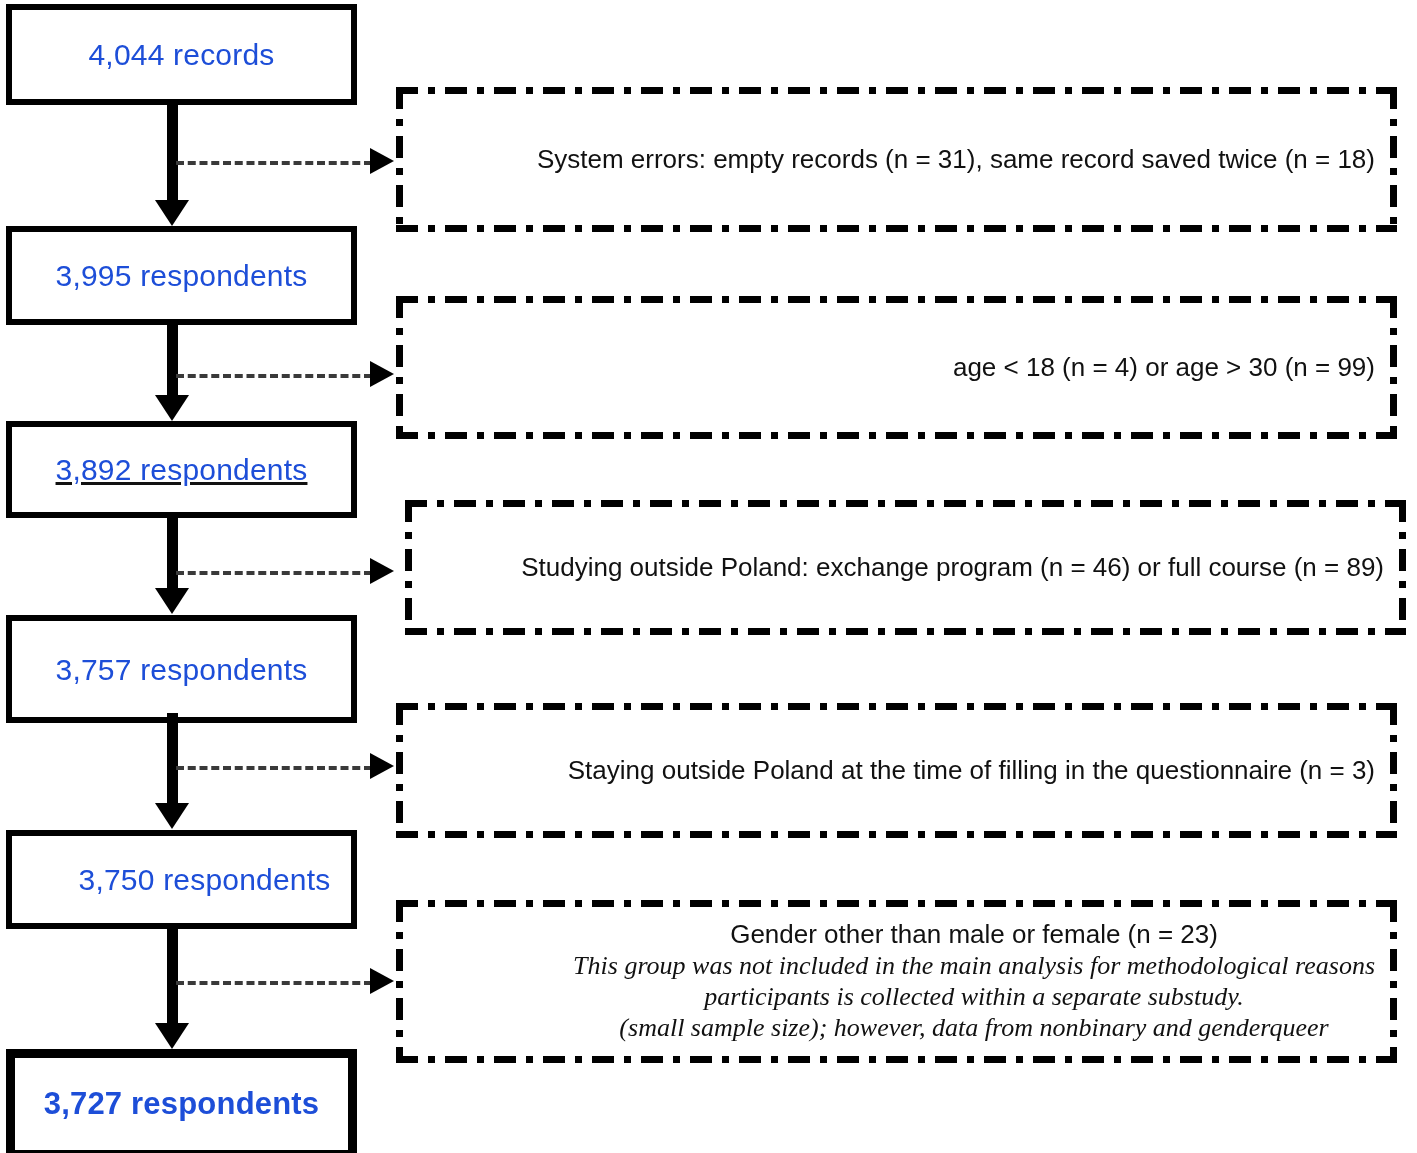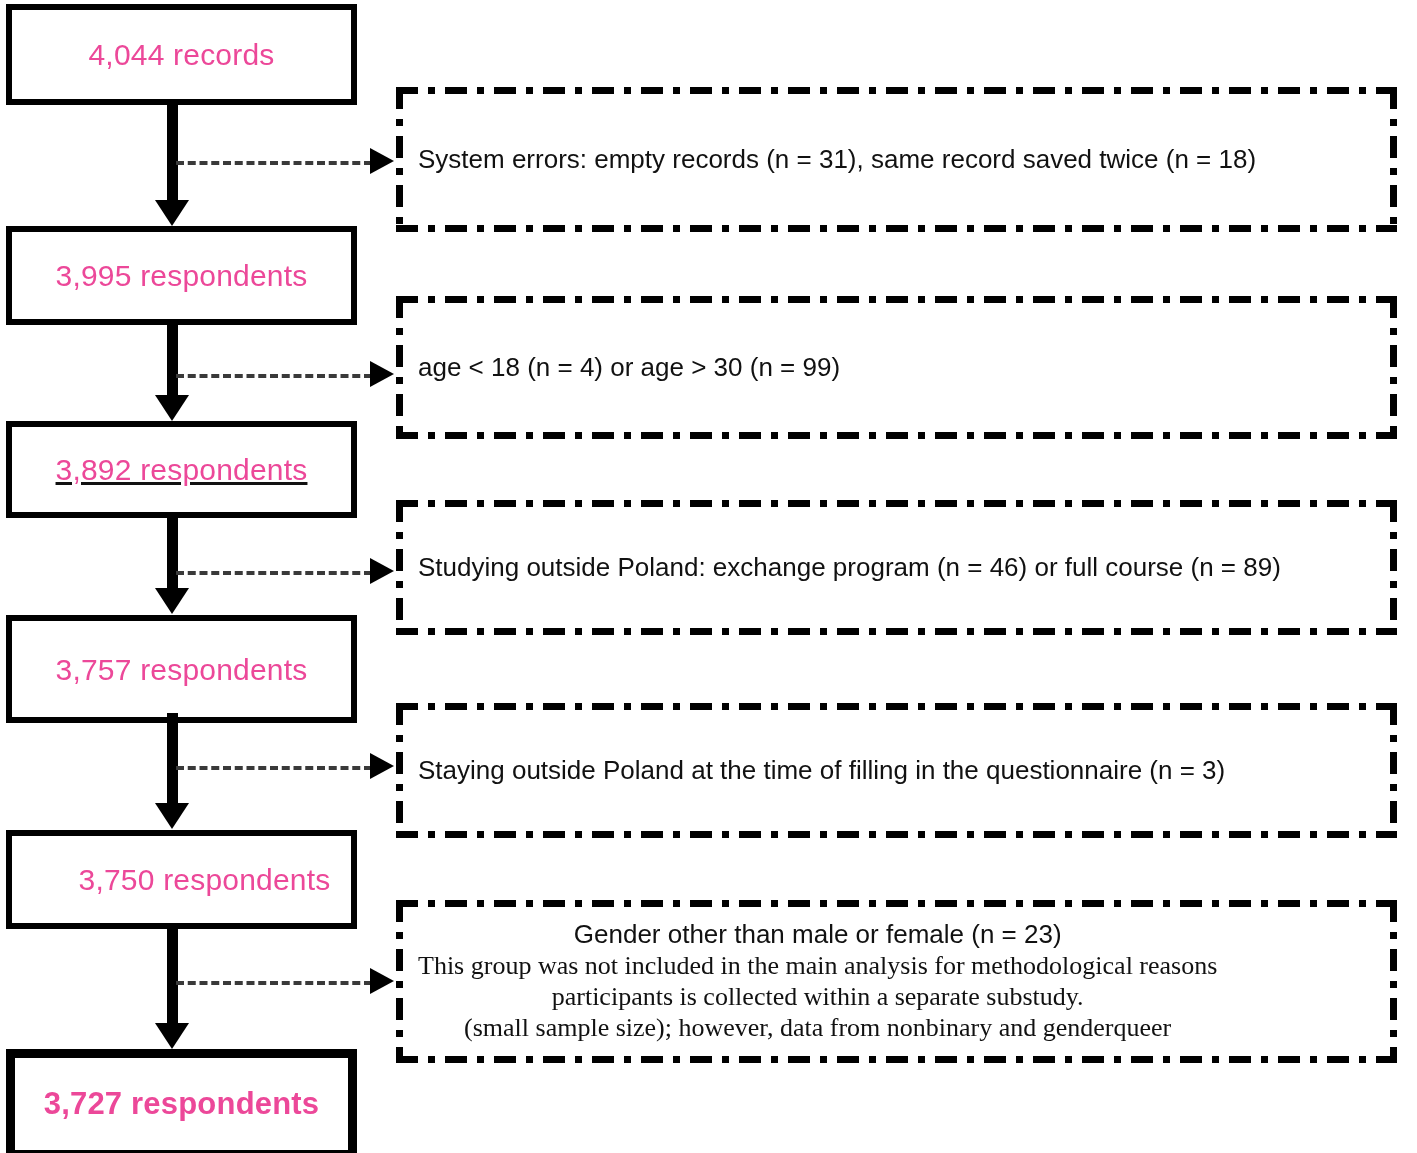--- a/index.html
+++ b/index.html
@@ -26,21 +26,21 @@
     background: #ffffff;
     border: 6px solid #000000;
     display: flex;
     align-items: center;
     justify-content: center;
   }
   .stage-box .stage-label {
     font-size: 30px;
     line-height: 1.1;
     letter-spacing: 0.2px;
-    color: #ec4899;
+    color: #1d4ed8;
     white-space: nowrap;
   }
   .stage-box.final {
     border-width: 9px;
   }
   .stage-box.final .stage-label {
     font-weight: bold;
     font-size: 31px;
   }
 
@@ -89,21 +89,21 @@
     border-left: 24px solid #000000;
   }
 
   
   .exclusion-box {
     position: absolute;
     box-sizing: border-box;
     background: #ffffff;
     display: flex;
     align-items: center;
-    justify-content: flex-start;
+    justify-content: flex-end;
     padding: 6px 22px;
   }
   
   .exclusion-box .edge {
     position: absolute;
     pointer-events: none;
   }
   .exclusion-box .edge.top,
   .exclusion-box .edge.bottom {
     left: 0;
@@ -136,20 +136,21 @@
   .exclusion-box .edge.right { right: 0; }
 
   .exclusion-text {
     text-align: center;
     font-size: 26px;
     line-height: 1.14;
     color: #111111;
   }
   .exclusion-text .note {
     display: block;
+    font-style: italic;
     font-family: "Liberation Serif", serif;
     font-size: 26px;
     line-height: 1.2;
   }
   .exclusion-text .head-line {
     display: block;
   }
 </style>
 </head>
 <body>
@@ -243,21 +244,21 @@
   <div class="exclusion-box" style="left:396px; top:296px; width:1001px; height:143px;">
     <span class="edge top"></span>
     <span class="edge bottom"></span>
     <span class="edge left"></span>
     <span class="edge right"></span>
     <div class="exclusion-text">
       <span class="head-line">age &lt; 18 (n = 4) or age &gt; 30 (n = 99)</span>
     </div>
   </div>
 
-  <div class="exclusion-box" style="left:396px; top:500px; width:1001px; height:135px;">
+  <div class="exclusion-box" style="left:405px; top:500px; width:1001px; height:135px;">
     <span class="edge top"></span>
     <span class="edge bottom"></span>
     <span class="edge left"></span>
     <span class="edge right"></span>
     <div class="exclusion-text">
       <span class="head-line">Studying outside Poland: exchange program (n = 46) or full course (n = 89)</span>
     </div>
   </div>
 
   <div class="exclusion-box" style="left:396px; top:703px; width:1001px; height:135px;">

